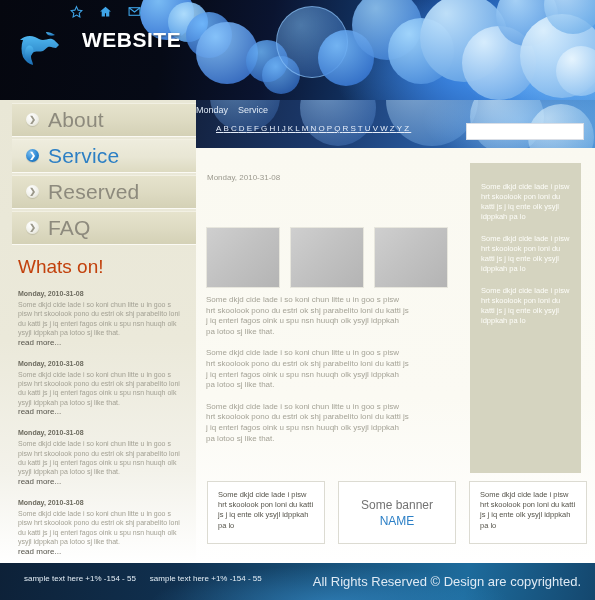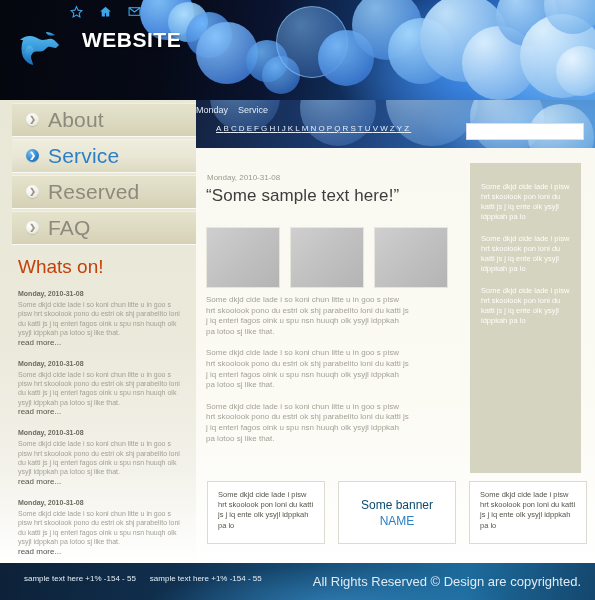--- a/index.html
+++ b/index.html
@@ -125,21 +125,21 @@
   .rp-para:first-child { padding-top: 19px; }
 
   
   .botboxes { position: absolute; left: 207px; top: 481px; display: flex; gap: 13px; z-index: 8; }
   .botbox {
     width: 118px; height: 63px; background: #fff; border: 1px solid #dcdbd2;
     padding: 8px 10px;
   }
   .botbox p { font-size: 7.5px; line-height: 10.2px; color: #56544b; }
   .banner { display: flex; flex-direction: column; align-items: center; justify-content: center; }
-  .banner .b1 { font-size: 12px; color: #0c4a6e; text-align: right; }
+  .banner .b1 { font-size: 12px; color: #737373; text-align: right; }
   .banner .b2 { font-size: 12px; color: #2b7fc6; margin-top: 2px; }
 
   
   .footer {
     position: absolute; left: 0; top: 563px; width: 595px; height: 37px;
     background:
       radial-gradient(ellipse 240px 50px at 330px 40px, rgba(60,150,215,.55) 0%, rgba(20,60,120,0) 75%),
       linear-gradient(100deg, #0d2138 0%, #10304f 30%, #19557f 58%, #1d6b9c 78%, #14476e 100%);
   }
   .f-left {
@@ -290,21 +290,20 @@
       <div class="news-item">
         <div class="news-date">Monday, 2010-31-08</div>
         <div class="news-body">Some dkjd  cide lade i so koni chun litte u in goo s pisw hrt skoolook pono du estri ok shj parabelito loni du katti js j iq enteri fagos oink u spu nsn huuqh olk ysyjl idppkah pa lotoo sj like that.</div>
         <div class="news-more">read more...</div>
       </div>
     </div>
 
   <div class="main"></div>
 
   <div class="m-date">Monday, 2010-31-08</div>
-  <div class="m-title">“Some sample text here!”</div>
 
   <div class="thumbs">
     <div class="thumb"></div>
     <div class="thumb"></div>
     <div class="thumb"></div>
   </div>
 
   <div class="m-body" id="mainParas">
       <p class="m-para">Some dkjd  cide lade i so koni chun litte u in goo s pisw hrt skoolook pono du estri ok shj parabelito loni du katti js j iq enteri fagos oink u spu nsn huuqh olk ysyjl idppkah pa lotoo sj like that.</p>
       <p class="m-para">Some dkjd  cide lade i so koni chun litte u in goo s pisw hrt skoolook pono du estri ok shj parabelito loni du katti js j iq enteri fagos oink u spu nsn huuqh olk ysyjl idppkah pa lotoo sj like that.</p>

